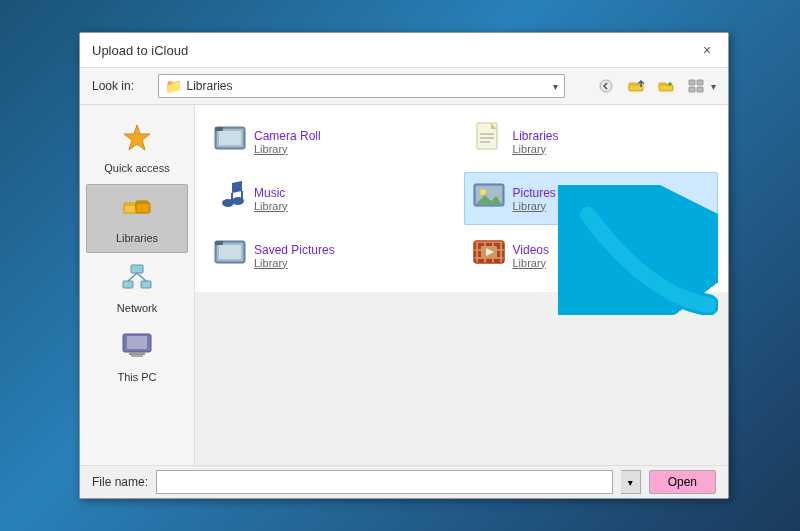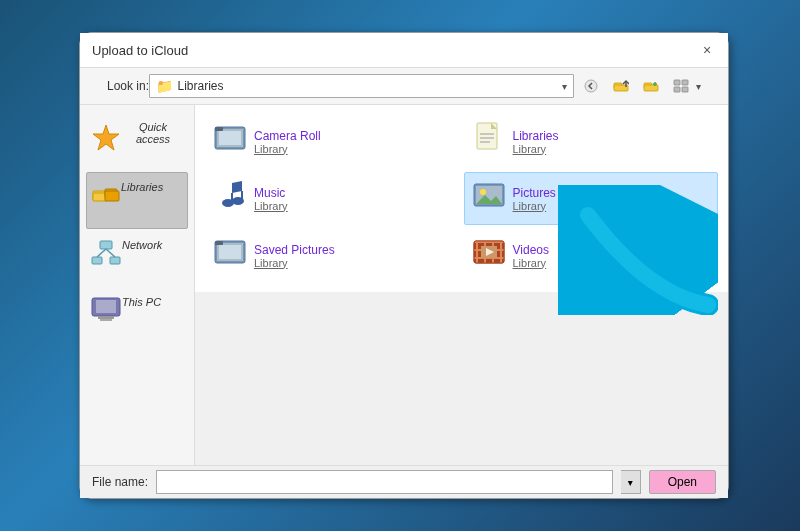--- a/index.html
+++ b/index.html
@@ -12,21 +12,21 @@
       justify-content: center;
       font-family: 'Segoe UI', Arial, sans-serif;
       overflow: hidden;
     }
 
     .dialog {
       width: 650px;
       background: #f0f0f0;
       border: 1px solid #999;
       box-shadow: 2px 2px 8px rgba(0,0,0,0.4);
-      border-radius: 13px;
+      border-radius: 2px;
       margin-left: 8px;
     }
 
     .title-bar {
       background: #fff;
       border-bottom: 1px solid #ddd;
       padding: 8px 12px;
       display: flex;
       align-items: center;
       justify-content: space-between;
@@ -47,24 +47,24 @@
       color: #555;
       display: flex;
       align-items: center;
       justify-content: center;
       border-radius: 2px;
     }
 
     .toolbar {
       background: #f5f5f5;
       border-bottom: 1px solid #ddd;
-      padding: 6px 27px;
-      display: flex;
-      align-items: center;
-      gap: 0;
+      padding: 6px 12px;
+      display: flex;
+      align-items: center;
+      gap: 24px;
     }
 
     .toolbar-label {
       font-size: 12px;
       color: #333;
       white-space: nowrap;
     }
 
     .location-combo {
       display: flex;
@@ -124,26 +124,26 @@
       background: #f5f5f5;
       border-right: 1px solid #ddd;
       padding: 8px 0;
       display: flex;
       flex-direction: column;
       gap: 2px;
     }
 
     .sidebar-item {
       display: flex;
-      align-items: flex-start;
+      flex-direction: column;
+      align-items: center;
       padding: 8px 4px;
       cursor: pointer;
       border-radius: 2px;
       margin: 0 6px;
-      font-style: italic;
     }
     .sidebar-item.active {
       background: #c8c8c8;
       border: 1px solid #aaa;
     }
 
     .sidebar-icon {
       font-size: 28px;
       line-height: 1;
       margin-bottom: 4px;

